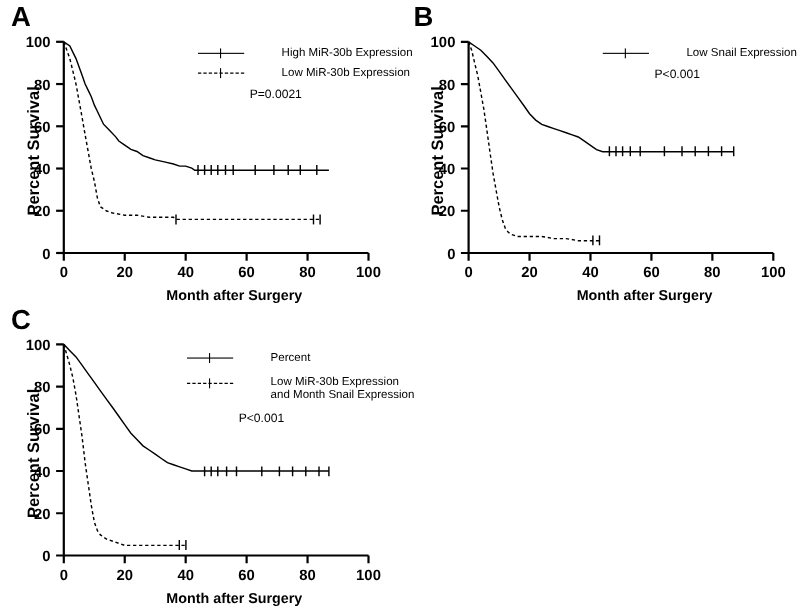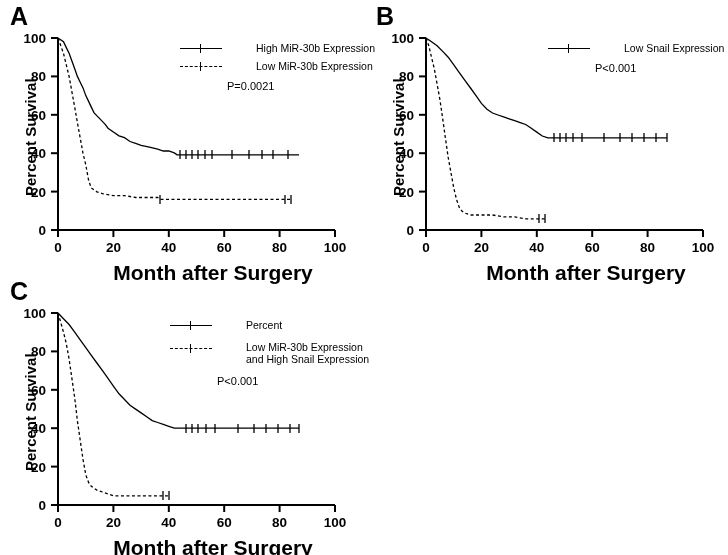--- a/index.html
+++ b/index.html
@@ -29,21 +29,21 @@
     font-family: "Liberation Sans", sans-serif;
     line-height: 1;
   }
   .plot-svg {
     position: absolute;
     top: 0;
     left: 0;
   }
   .axis-title-x {
     position: absolute;
-    font-size: 21px;
+    font-size: 13px;
     font-weight: bold;
     text-align: center;
     width: 100%;
     left: 0;
   }
   .axis-title-y {
     position: absolute;
     font-size: 15px;
     font-weight: bold;
     transform-origin: 0 0;
@@ -334,20 +334,20 @@
         </span>
         <span class="legend-label">Percent</span>
       </div>
       <div class="legend-row" style="height:26px; align-items:flex-start; margin-top:8px;">
         <span class="legend-sample" style="margin-top:1px;">
           <span class="lineseg dashed"></span>
             <span class="tickmark"></span>
         </span>
         <span class="legend-label two-line">
           <span style="display:block;">Low MiR-30b Expression</span>
-          <span style="display:block;">and High Snail Expression</span>
+          <span style="display:block;">and Month Snail Expression</span>
         </span>
       </div>
       <div class="pvalue" style="margin-top:8px;">P&lt;0.001</div>
     </div>
   </div>
 
 </div>
 
 </body></html>

